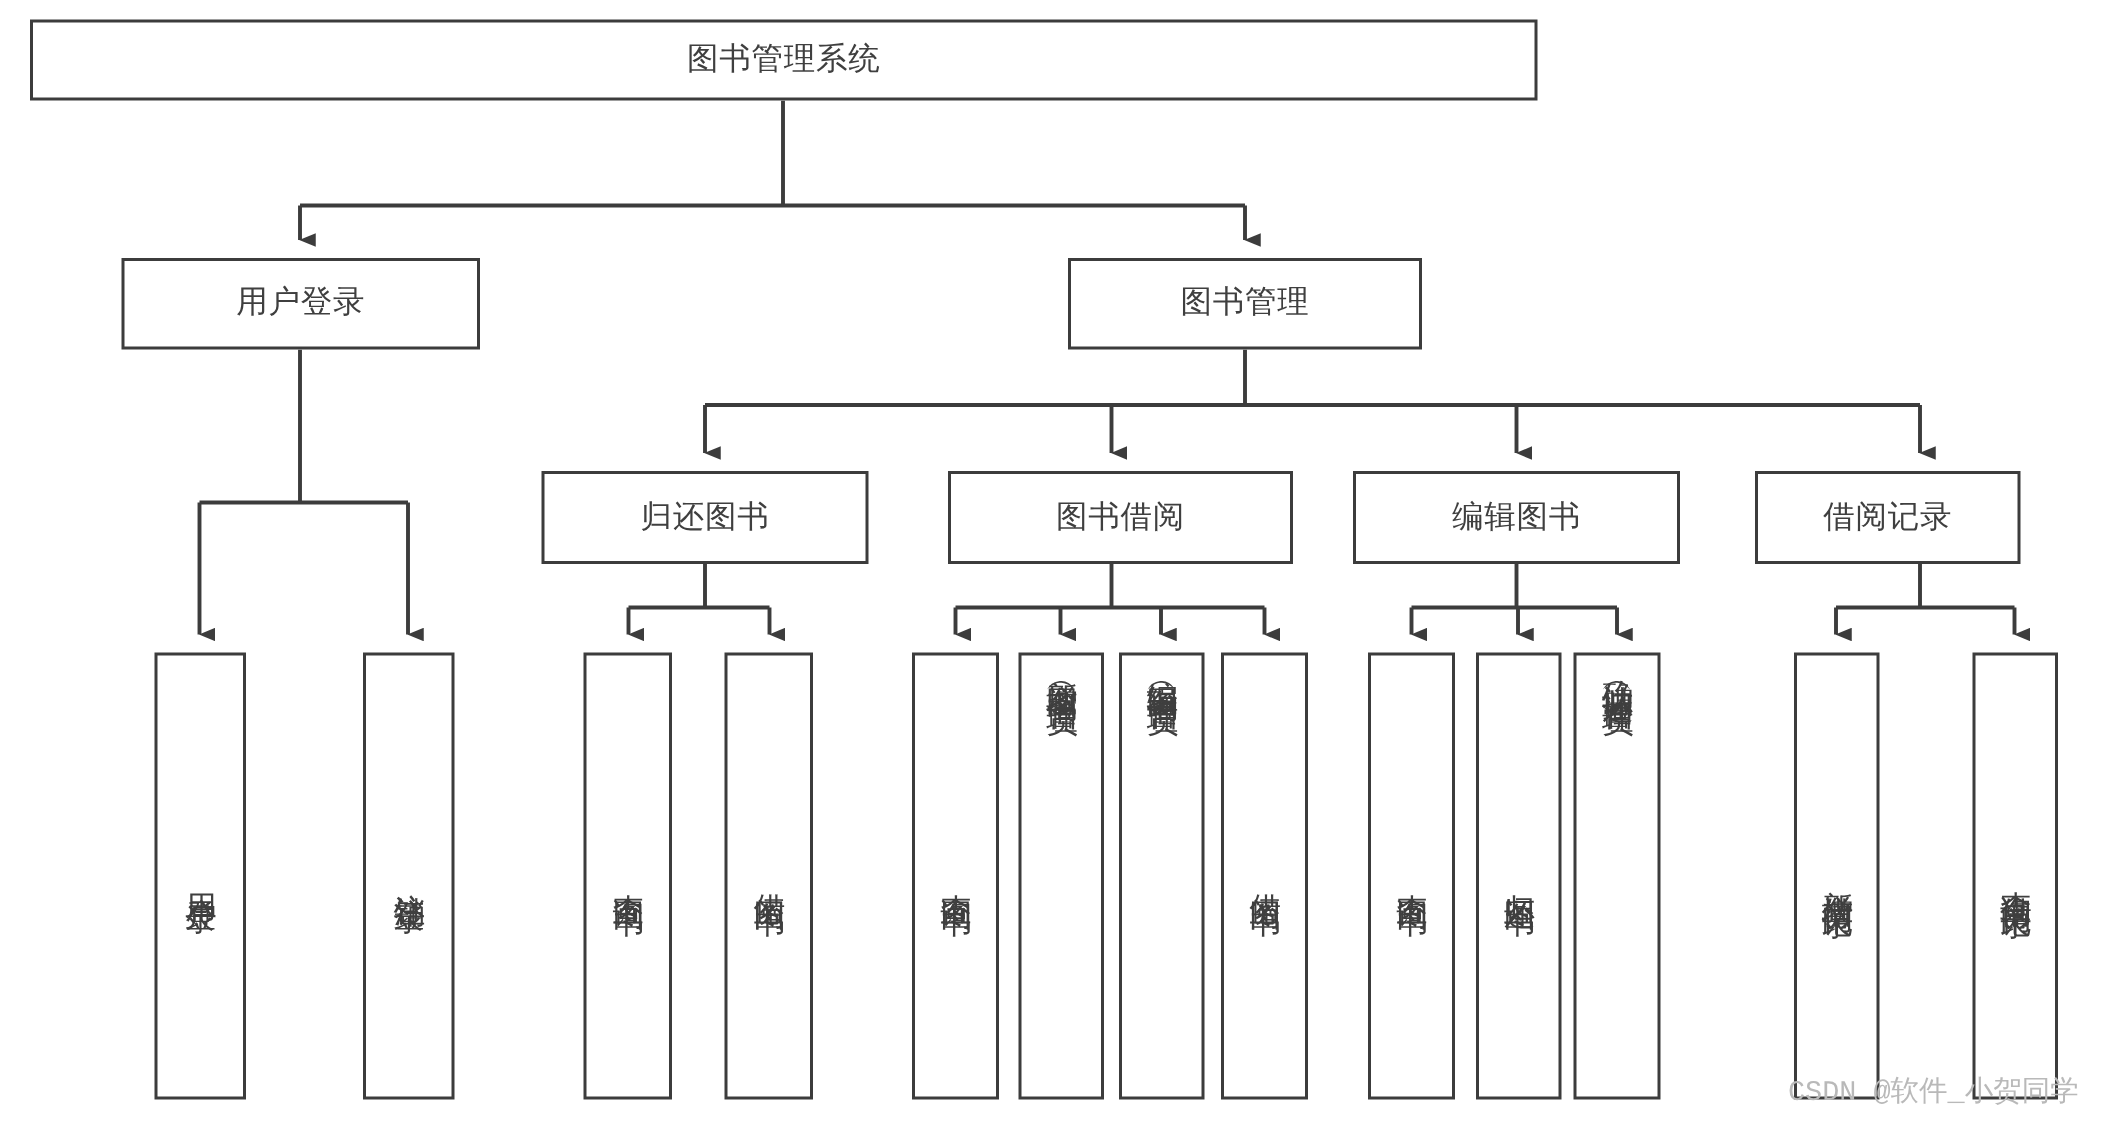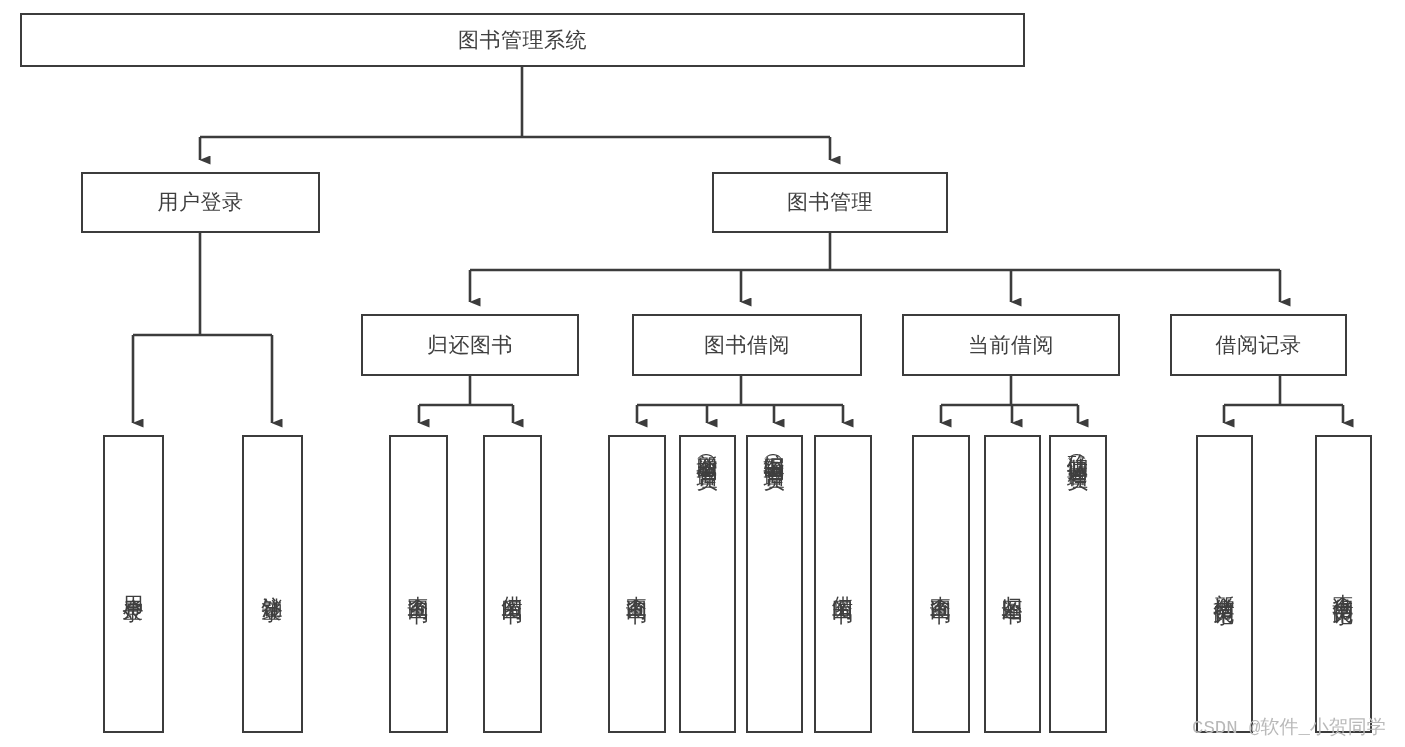--- a/index.html
+++ b/index.html
@@ -126,21 +126,21 @@
     <span class="node-label">图书管理</span>
   </div>
 
   <div class="node-box" style="left:361px; top:314px; width:218px; height:62px;">
     <span class="node-label">归还图书</span>
   </div>
   <div class="node-box" style="left:632px; top:314px; width:230px; height:62px;">
     <span class="node-label">图书借阅</span>
   </div>
   <div class="node-box" style="left:902px; top:314px; width:218px; height:62px;">
-    <span class="node-label">当前借阅</span>
+    <span class="node-label">编辑图书</span>
   </div>
   <div class="node-box" style="left:1170px; top:314px; width:177px; height:62px;">
     <span class="node-label">借阅记录</span>
   </div>
 
   <div class="node-box vertical" style="left:103px; top:435px; width:61px; height:298px;">
     <span class="node-label">用户登录</span>
   </div>
   <div class="node-box vertical" style="left:242px; top:435px; width:61px; height:298px;">
     <span class="node-label">注销登录</span>

